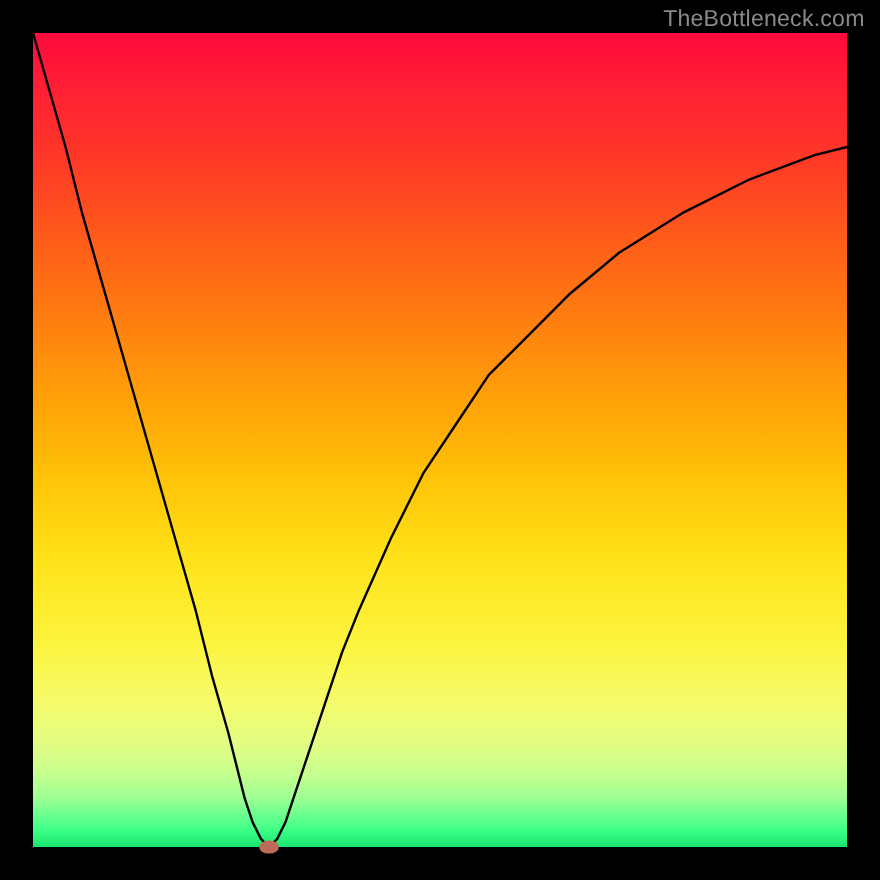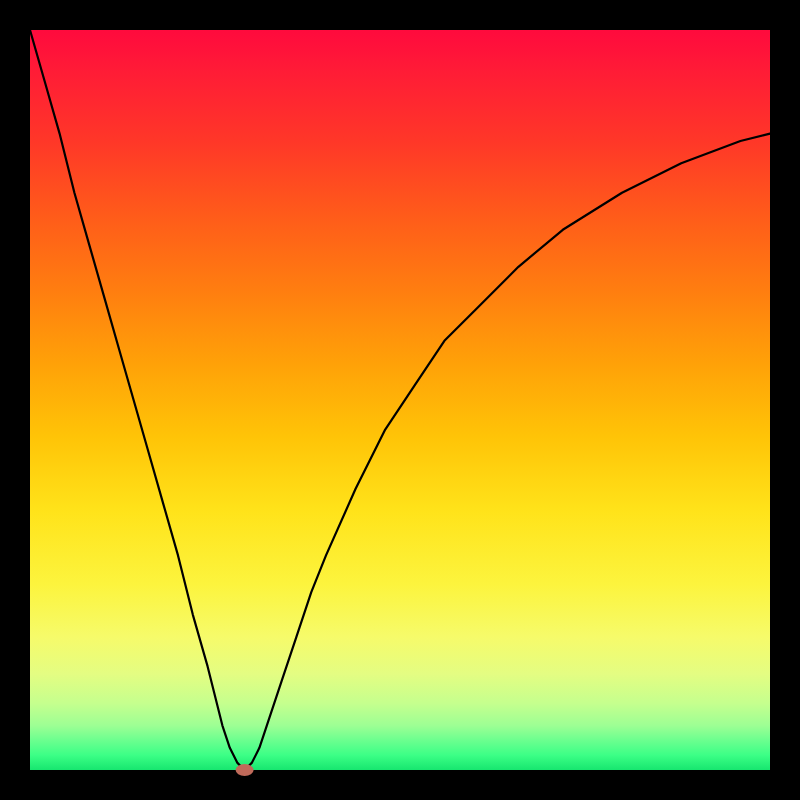--- a/index.html
+++ b/index.html
@@ -69,19 +69,20 @@
   }
   .min-marker {
     fill: #c06a5a;
     stroke: none;
   }
 </style>
 </head>
 <body>
 
 <div class="frame">
+  <div class="watermark">TheBottleneck.com</div>
   <div class="plot-area">
     <svg class="curve" viewBox="0 0 740 740" preserveAspectRatio="none">
       <path class="curve-path" d="M0.0 0.0 L14.8 51.8 L29.6 103.6 L44.4 162.8 L59.2 214.6 L74.0 266.4 L88.8 318.2 L103.6 370.0 L118.4 421.8 L133.2 473.6 L148.0 525.4 L162.8 584.6 L177.6 636.4 L192.4 695.6 L199.8 717.8 L207.2 732.6 L214.6 740.0 L222.0 732.6 L229.4 717.8 L236.8 695.6 L251.6 651.2 L266.4 606.8 L281.2 562.4 L296.0 525.4 L325.6 458.8 L355.2 399.6 L384.8 355.2 L414.4 310.8 L444.0 281.2 L488.4 236.8 L532.8 199.8 L592.0 162.8 L651.2 133.2 L710.4 111.0 L740.0 103.6"></path>
       <ellipse class="min-marker" rx="9" ry="6" cx="214.6" cy="740.0"></ellipse>
     </svg>
   </div>
 </div>
 
 </body></html>

